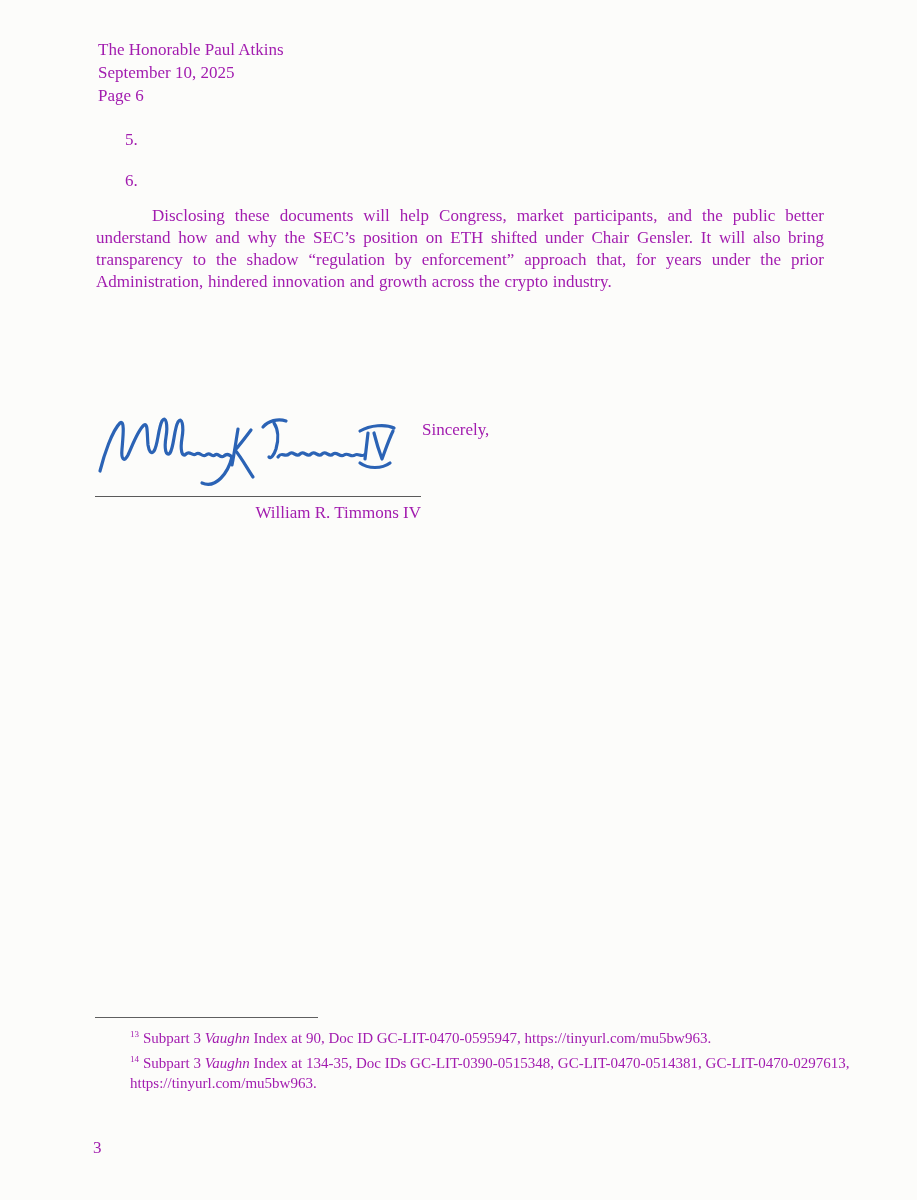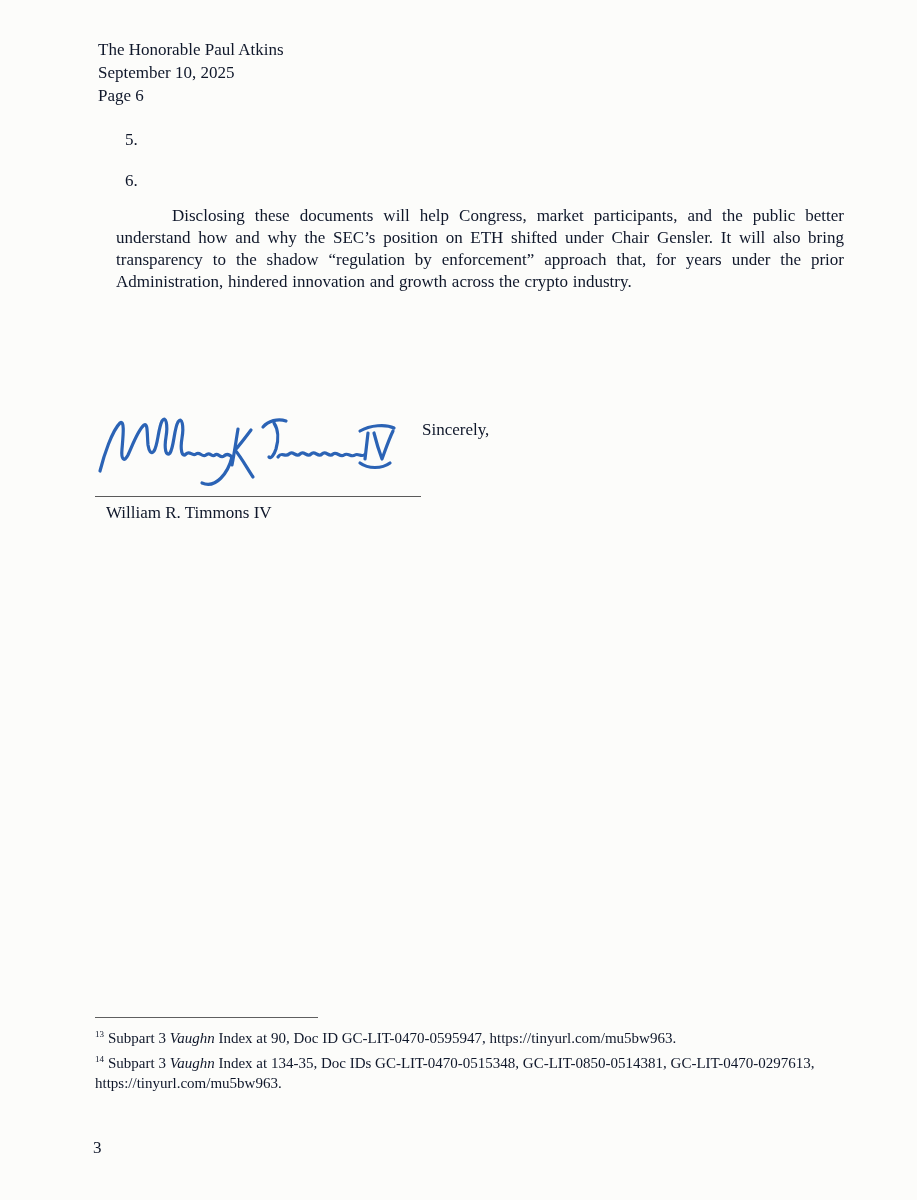--- a/index.html
+++ b/index.html
@@ -3,21 +3,21 @@
 <meta charset="utf-8">
 <style>
   html, body { margin: 0; padding: 0; background: #e8e8e8; }
   .page {
     position: relative;
     width: 917px;
     height: 1200px;
     margin: 0 auto;
     background: #fcfcfa;
     font-family: "Liberation Serif", serif;
-    color: #0f172a;
+    color: #a21caf;
     overflow: hidden;
   }
   .header {
     position: absolute;
     left: 98px;
     top: 38px;
     font-size: 17px;
     line-height: 23px;
     white-space: nowrap;
   }
@@ -41,21 +41,21 @@
     position: absolute;
     left: 96px;
     width: 728px;
     margin: 0;
     font-size: 17px;
     line-height: 22px;
     text-align: justify;
     text-indent: 56px;
     word-spacing: 0.5px;
   }
-  .p1 { top: 205px; margin-left: 20px; }
+  .p1 { top: 205px; }
   .p2 { top: 310px; }
   .sincerely {
     position: absolute;
     left: 422px;
     top: 394px;
     font-size: 17px;
     margin-top: 26px;
   }
   .signature-svg {
     position: absolute;
@@ -64,36 +64,37 @@
   }
   .sig-block {
     position: absolute;
     left: 95px;
     top: 496px;
     width: 315px;
     border-top: 1.5px solid #5a5a5a;
     padding: 4px 0 0 11px;
     font-size: 17px;
     line-height: 23px;
+    text-align: right;
   }
   .footnotes {
     position: absolute;
     left: 95px;
     top: 1017px;
     width: 762px;
     font-size: 15px;
     line-height: 20px;
   }
   .fn-rule {
     width: 223px;
     height: 0;
     border-top: 1.5px solid #5f5f5f;
     margin-bottom: 10px;
   }
-  .fn { margin-bottom: 5px; }
+  .fn { margin-bottom: 5px; margin-left: 35px; }
   .fn sup.fnref { font-size: 9px; margin-right: 4px; }
   .fn i { font-style: italic; }
   .page-number {
     position: absolute;
     left: 93px;
     top: 1138px;
     font-size: 17px;
   }
 </style>
 </head>
@@ -140,18 +141,18 @@
     </g>
   </svg>
 
   <div class="sig-block">
     <div>William R. Timmons IV</div>
   </div>
 
   <div class="footnotes">
     <div class="fn-rule"></div>
     <div class="fn"><sup class="fnref">13</sup><span>Subpart 3 </span><i>Vaughn</i><span> Index at 90, Doc ID GC-LIT-0470-0595947, https://tinyurl.com/mu5bw963.</span></div>
-    <div class="fn"><sup class="fnref">14</sup><span>Subpart 3 </span><i>Vaughn</i><span> Index at 134-35, Doc IDs GC-LIT-0470-0515348, GC-LIT-0850-0514381, GC-LIT-0470-0297613, https://tinyurl.com/mu5bw963.</span></div>
+    <div class="fn"><sup class="fnref">14</sup><span>Subpart 3 </span><i>Vaughn</i><span> Index at 134-35, Doc IDs GC-LIT-0390-0515348, GC-LIT-0470-0514381, GC-LIT-0470-0297613, https://tinyurl.com/mu5bw963.</span></div>
   </div>
 
   <div class="page-number">3</div>
 
 </div>
 
 </body></html>

